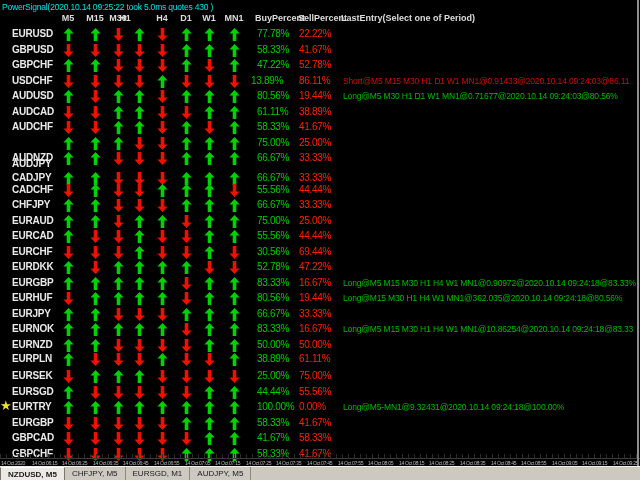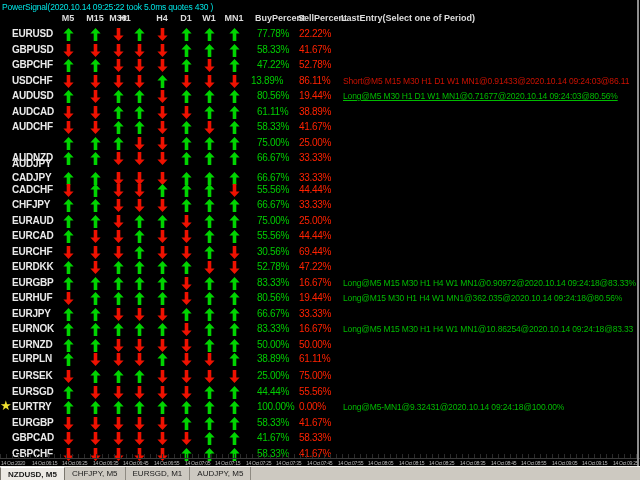--- a/index.html
+++ b/index.html
@@ -186,21 +186,21 @@
             <path d="M5.5 0 L10.6 5.6 L7.3 5.6 L7.3 13 L3.7 13 L3.7 5.6 L0.4 5.6 Z" fill="#00d400"></path>
           </svg></div>
         <div class="arr" style="left: 203.5px;"><svg width="11" height="13" viewBox="0 0 11 13">
             <path d="M5.5 0 L10.6 5.6 L7.3 5.6 L7.3 13 L3.7 13 L3.7 5.6 L0.4 5.6 Z" fill="#00d400"></path>
           </svg></div>
         <div class="arr" style="left: 228.5px;"><svg width="11" height="13" viewBox="0 0 11 13">
             <path d="M5.5 0 L10.6 5.6 L7.3 5.6 L7.3 13 L3.7 13 L3.7 5.6 L0.4 5.6 Z" fill="#00d400"></path>
           </svg></div>
         <div class="pct" style="left: 257px; color: rgb(0, 204, 0);">80.56%</div>
         <div class="pct" style="left: 299px; color: rgb(255, 34, 0);">19.44%</div>
-        <div class="entry" style="color: rgb(0, 187, 0); text-decoration: underline;">Long@M5 M30 H1 D1 W1 MN1@0.71677@2020.10.14 09:24:03@80.56%</div>
+        <div class="entry" style="color: rgb(0, 187, 0);">Long@M5 M30 H1 D1 W1 MN1@0.71677@2020.10.14 09:24:03@80.56%</div>
       </div>
       <div class="row" style="top: 77.75px;">
         <div class="sym" style="color: rgb(234, 234, 234);">AUDCAD</div>
         <div class="arr" style="left: 62.5px;"><svg width="11" height="13" viewBox="0 0 11 13">
             <path d="M5.5 13 L10.6 7.4 L7.3 7.4 L7.3 0 L3.7 0 L3.7 7.4 L0.4 7.4 Z" fill="#ee1100"></path>
           </svg></div>
         <div class="arr" style="left: 89.5px;"><svg width="11" height="13" viewBox="0 0 11 13">
             <path d="M5.5 13 L10.6 7.4 L7.3 7.4 L7.3 0 L3.7 0 L3.7 7.4 L0.4 7.4 Z" fill="#ee1100"></path>
           </svg></div>
         <div class="arr" style="left: 112.5px;"><svg width="11" height="13" viewBox="0 0 11 13">

